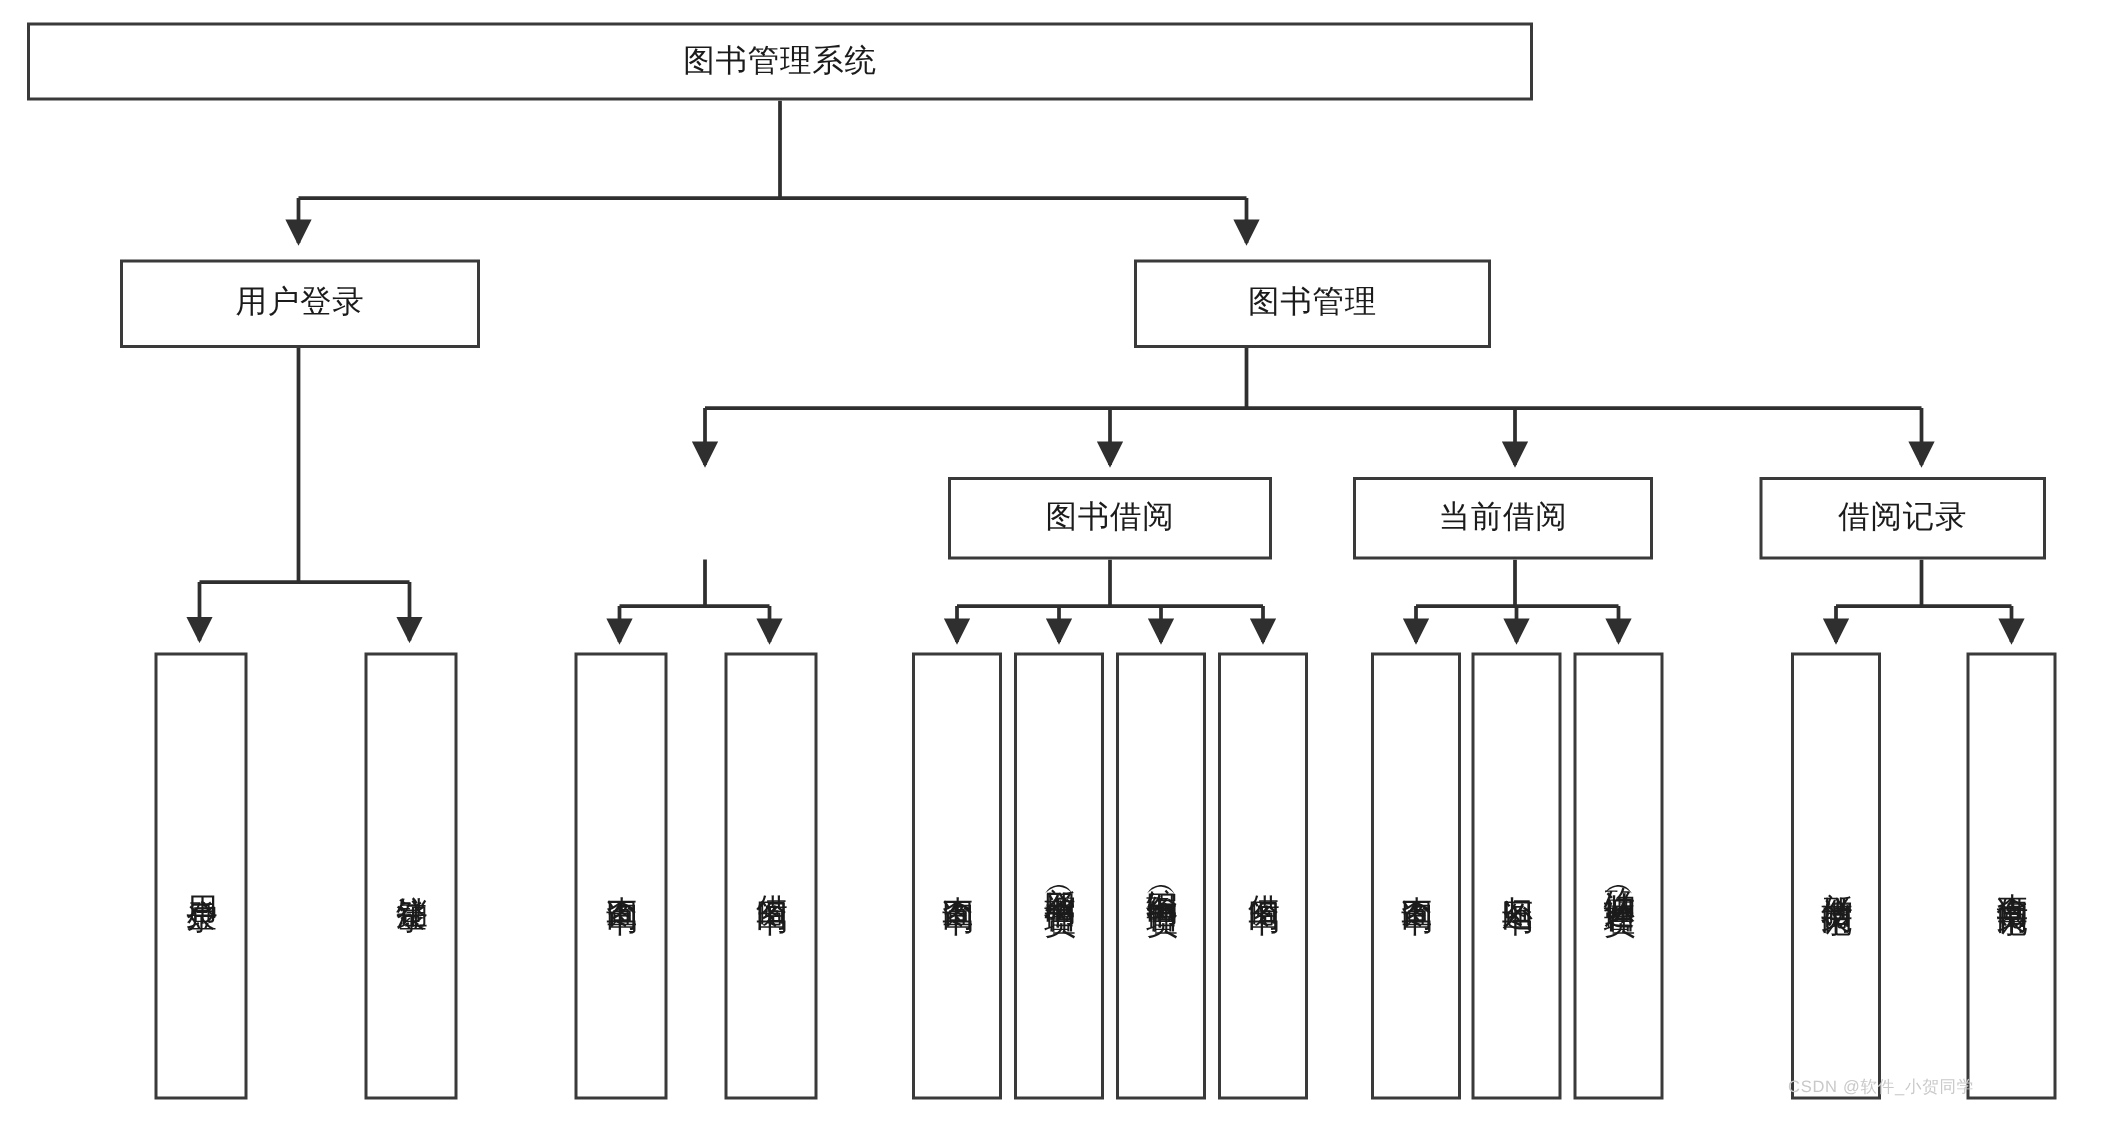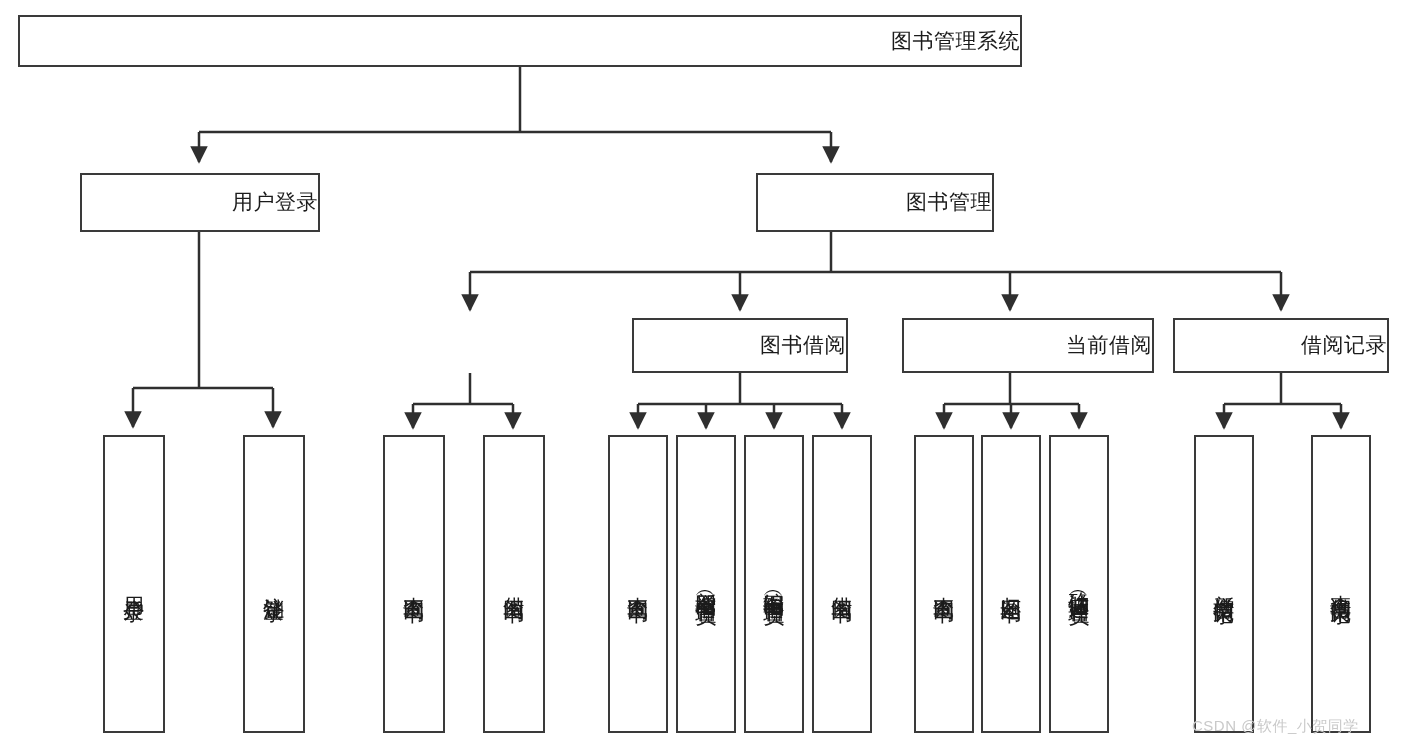--- a/index.html
+++ b/index.html
@@ -25,21 +25,21 @@
     height: 747px;
     pointer-events: none;
   }
   .node {
     position: absolute;
     box-sizing: border-box;
     background: #ffffff;
     border: 2px solid #3a3a3a;
     display: flex;
     align-items: center;
-    justify-content: flex-end;
+    justify-content: center;
   }
   .node.root {
     border-width: 2px;
   }
   .node-label {
     color: #1b1b1b;
     font-size: 21px;
     line-height: 1.15;
     letter-spacing: 0.5px;
     white-space: nowrap;
@@ -53,21 +53,21 @@
     text-orientation: upright;
     font-size: 21px;
     line-height: 1.3;
     letter-spacing: 2px;
     white-space: normal;
     max-height: 278px;
   }
   .watermark {
     position: absolute;
     color: #c9c9c9;
-    font-size: 15px;
+    font-size: 11px;
     letter-spacing: 0.5px;
     white-space: nowrap;
     user-select: none;
   }
 </style>
 </head>
 <body>
 
 <div id="canvas">
 
@@ -128,24 +128,24 @@
   <div class="node" style="left:80px; top:173px; width:240px; height:59px;">
     <span class="node-label">用户登录</span>
   </div>
   <div class="node" style="left:712px; top:173px; width:238px; height:59px;margin-left:44px;">
     <span class="node-label">图书管理</span>
   </div>
 
   <div class="node" style="left:632px; top:318px; width:216px; height:55px;">
     <span class="node-label">图书借阅</span>
   </div>
-  <div class="node" style="left:902px; top:318px; width:252px; height:55px;">
+  <div class="node" style="left:902px; top:318px; width:200px; height:55px;">
     <span class="node-label">当前借阅</span>
   </div>
-  <div class="node" style="left:1173px; top:318px; width:216px; height:55px;">
+  <div class="node" style="left:1173px; top:318px; width:191px; height:55px;">
     <span class="node-label">借阅记录</span>
   </div>
 
   <div class="node leaf" style="left:103px; top:435px; width:62px; height:298px;">
     <span class="node-label">用户登录</span>
   </div>
   <div class="node leaf" style="left:243px; top:435px; width:62px; height:298px;">
     <span class="node-label">注销登录</span>
   </div>
 

